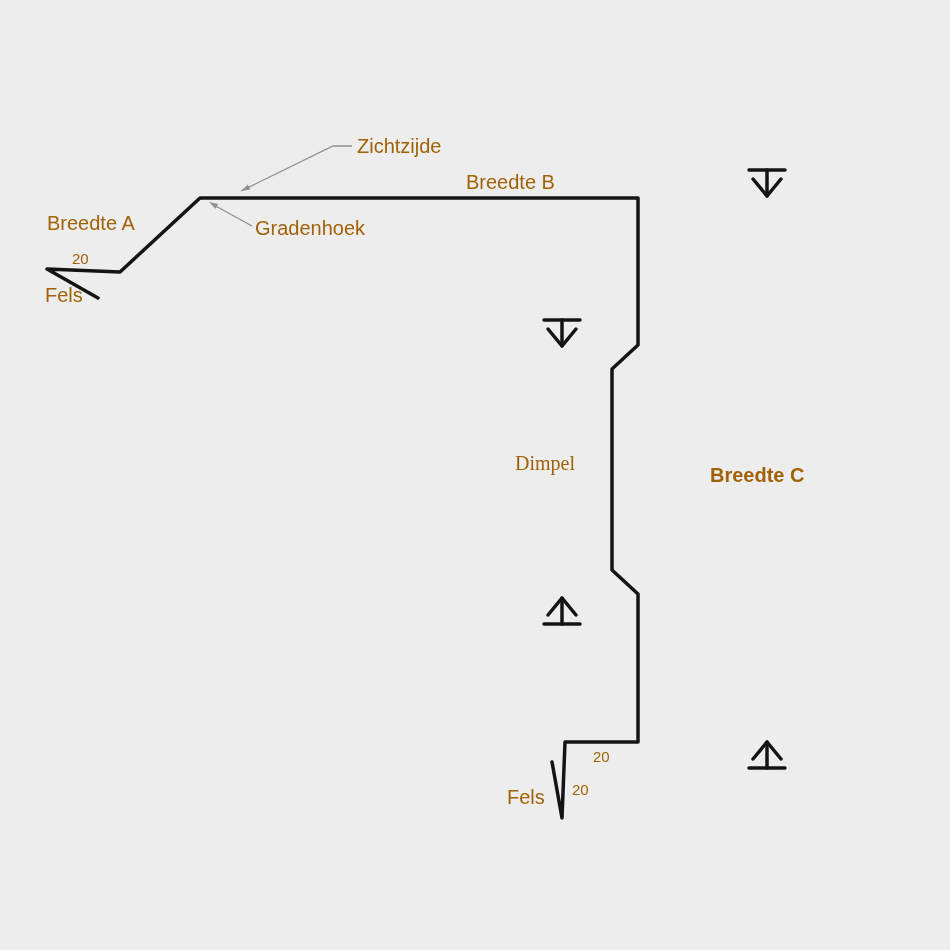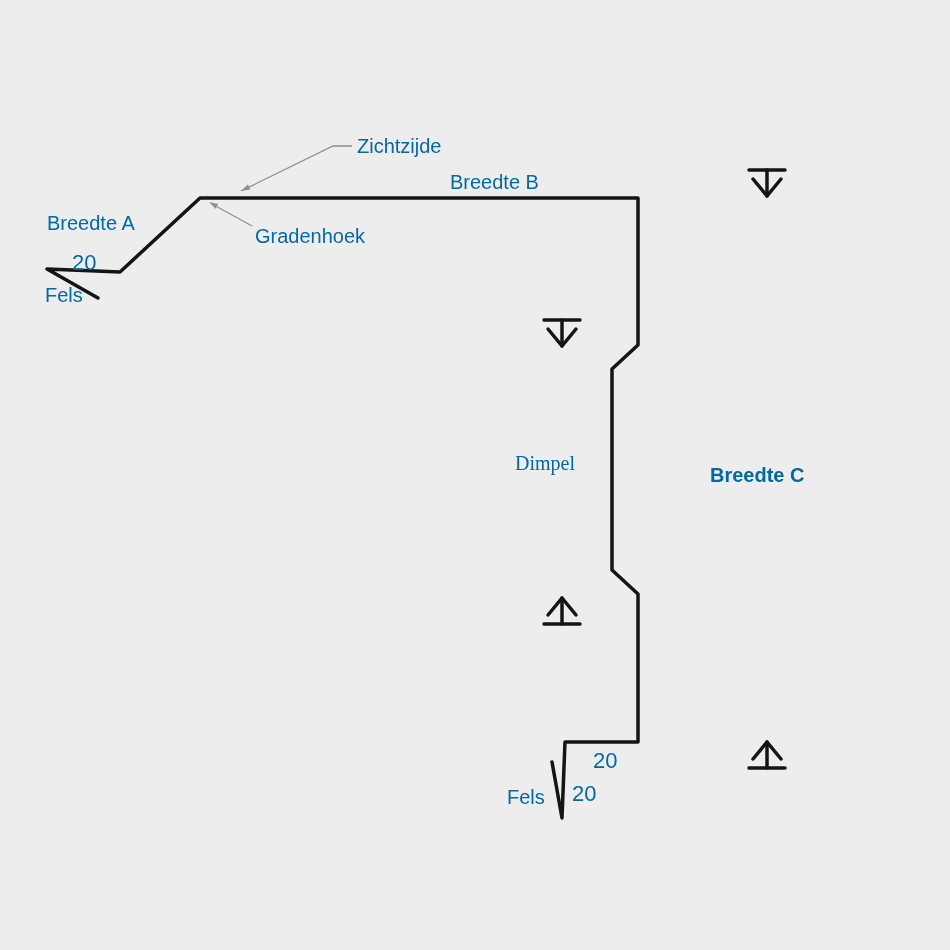--- a/index.html
+++ b/index.html
@@ -13,27 +13,27 @@
     position: relative;
     width: 950px; height: 950px;
     background: #ededed;
   }
   .canvas svg {
     position: absolute;
     left: 0; top: 0;
   }
   .lbl {
     position: absolute;
-    color: #0369a1;
+    color: #a16207;
     font-size: 20px;
     line-height: 1.05;
     white-space: nowrap;
     user-select: none;
   }
-  .lbl.dim { font-size: 22px; }
+  .lbl.dim { font-size: 15px; }
 </style>
 </head>
 <body>
 
 <div class="canvas">
 
   <svg width="950" height="950" viewBox="0 0 950 950">
 
     <defs>
       <g id="bend-marker">
@@ -57,25 +57,25 @@
       <line x1="252" y1="226" x2="212" y2="204"></line>
     </g>
     <g fill="#8f8f8f" stroke="none">
       <polygon points="241,191 247.9,184.5 250.3,189.6"></polygon>
       <polygon points="209,202 218.2,203.9 215.5,208.8"></polygon>
     </g>
   </svg>
 
   <div class="lbl" style="left:357px; top:136px;">Zichtzijde</div>
 
-  <div class="lbl" style="left:450px; top:172px;">Breedte B</div>
+  <div class="lbl" style="left:466px; top:172px;">Breedte B</div>
 
   <div class="lbl" style="left:47px; top:213px;">Breedte A</div>
 
-  <div class="lbl" style="left:255px; top:226px;">Gradenhoek</div>
+  <div class="lbl" style="left:255px; top:218px;">Gradenhoek</div>
 
   <div class="lbl dim" style="left:72px; top:251px;">20</div>
 
   <div class="lbl" style="left:45px; top:285px;">Fels</div>
 
   <div class="lbl" style="left:515px; top:453px;font-family:Liberation Serif, serif;">Dimpel</div>
 
   <div class="lbl" style="left:710px; top:465px;font-weight:bold;">Breedte C</div>
 
   <div class="lbl dim" style="left:593px; top:749px;">20</div>

